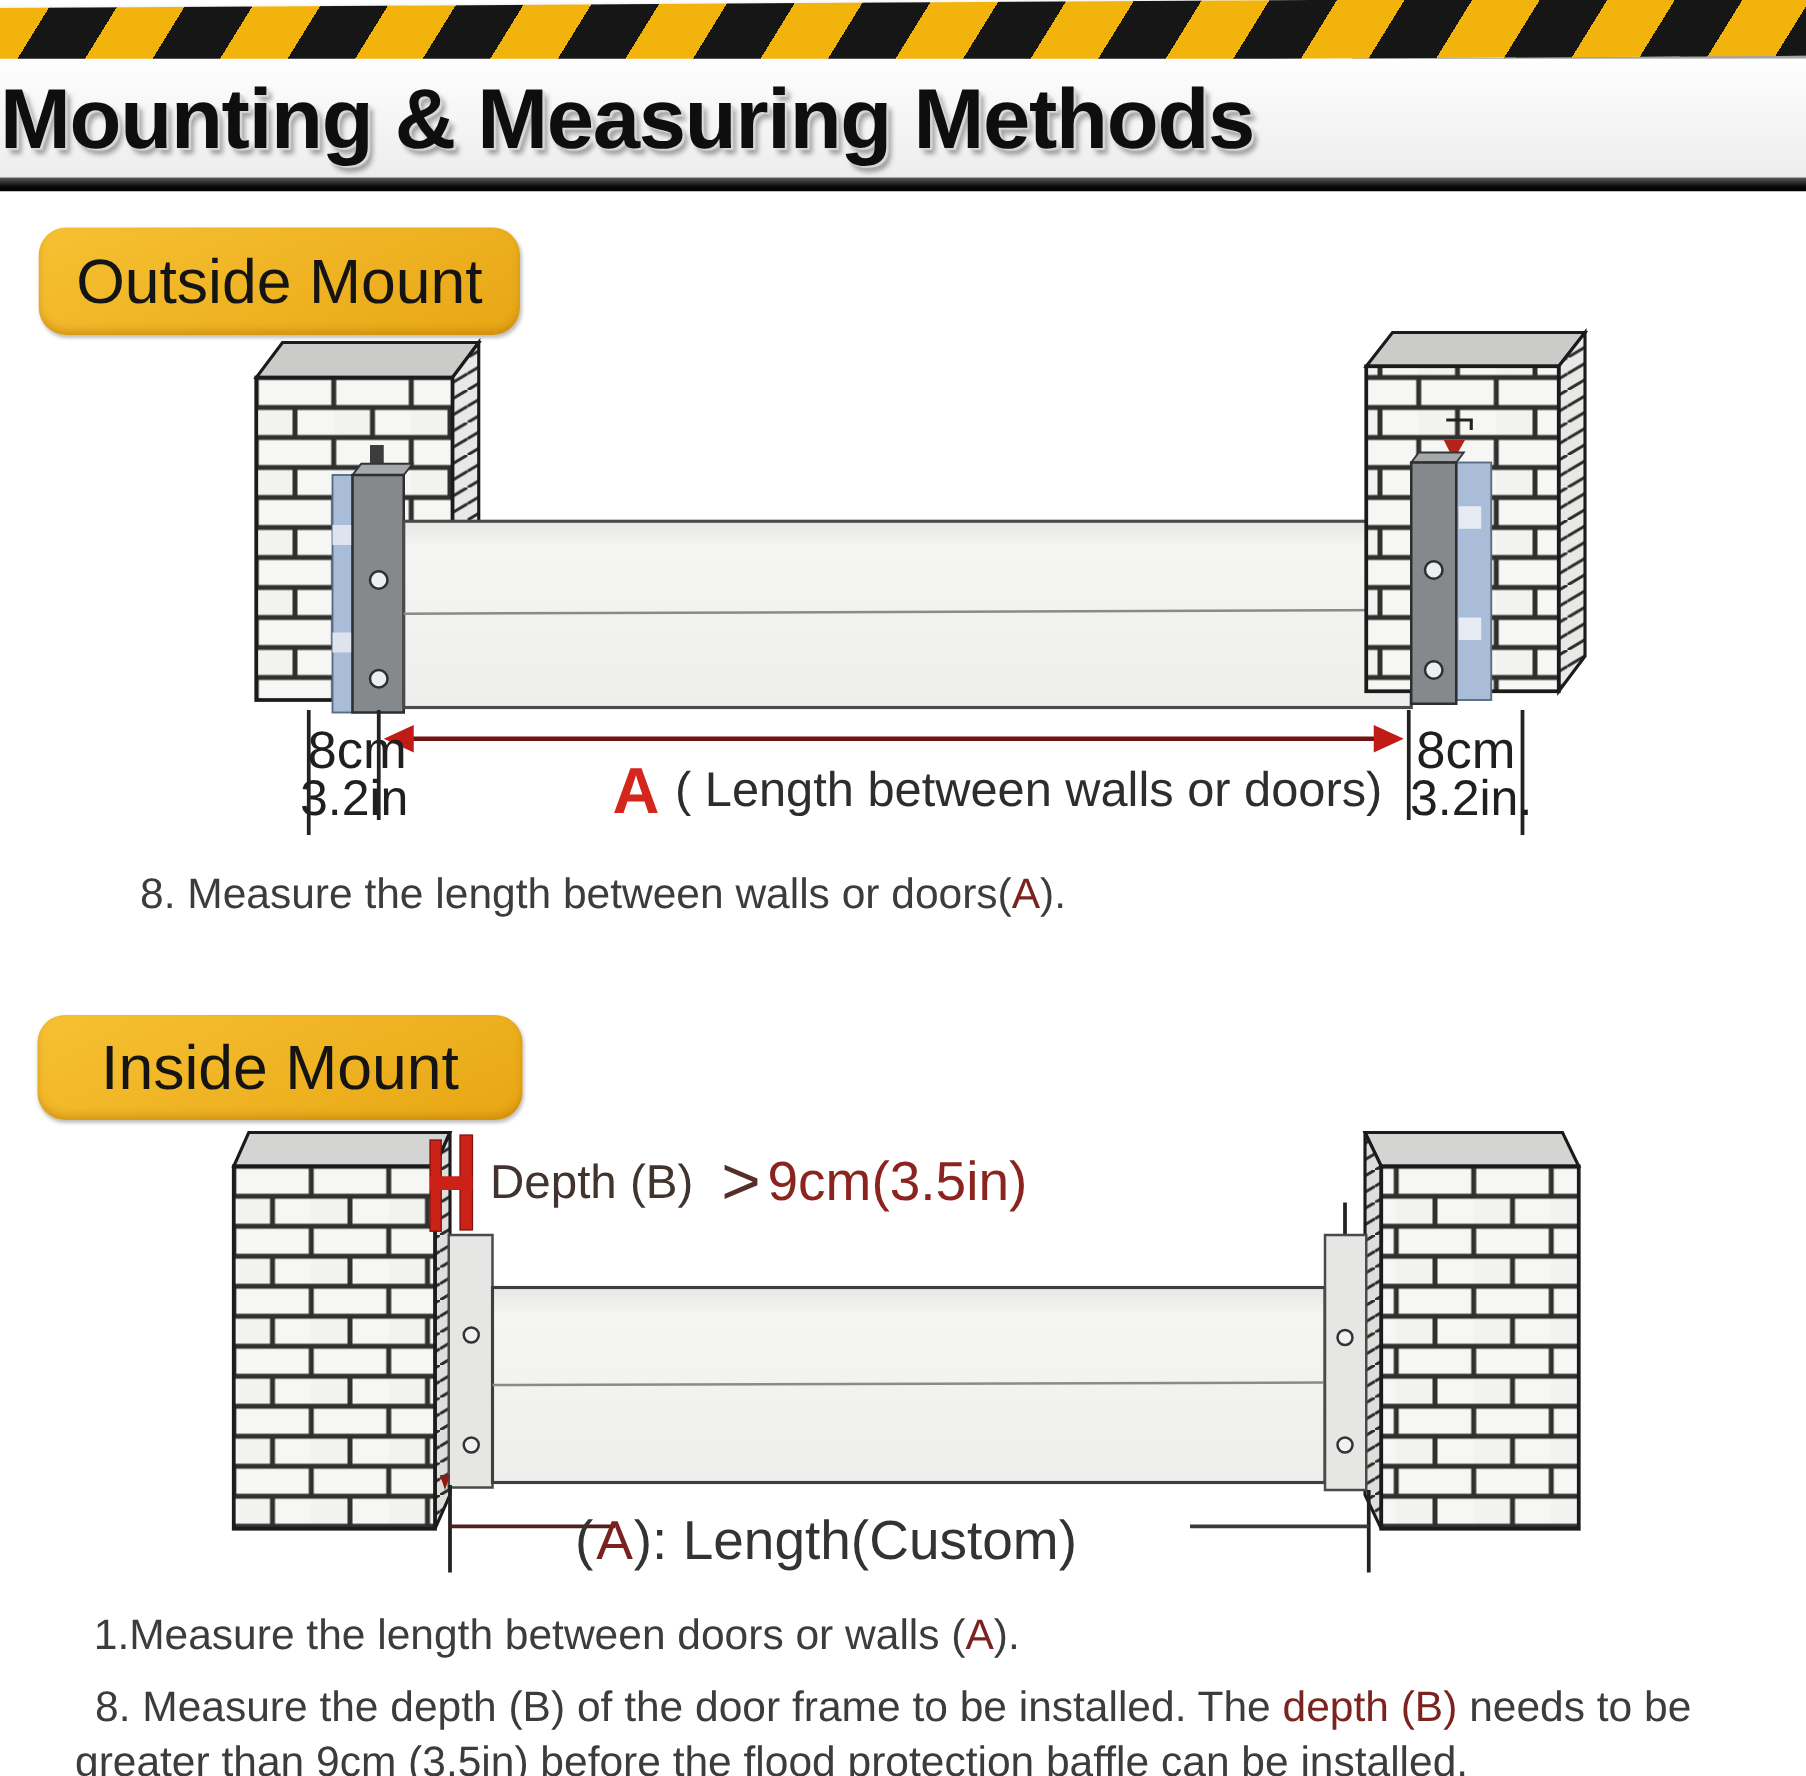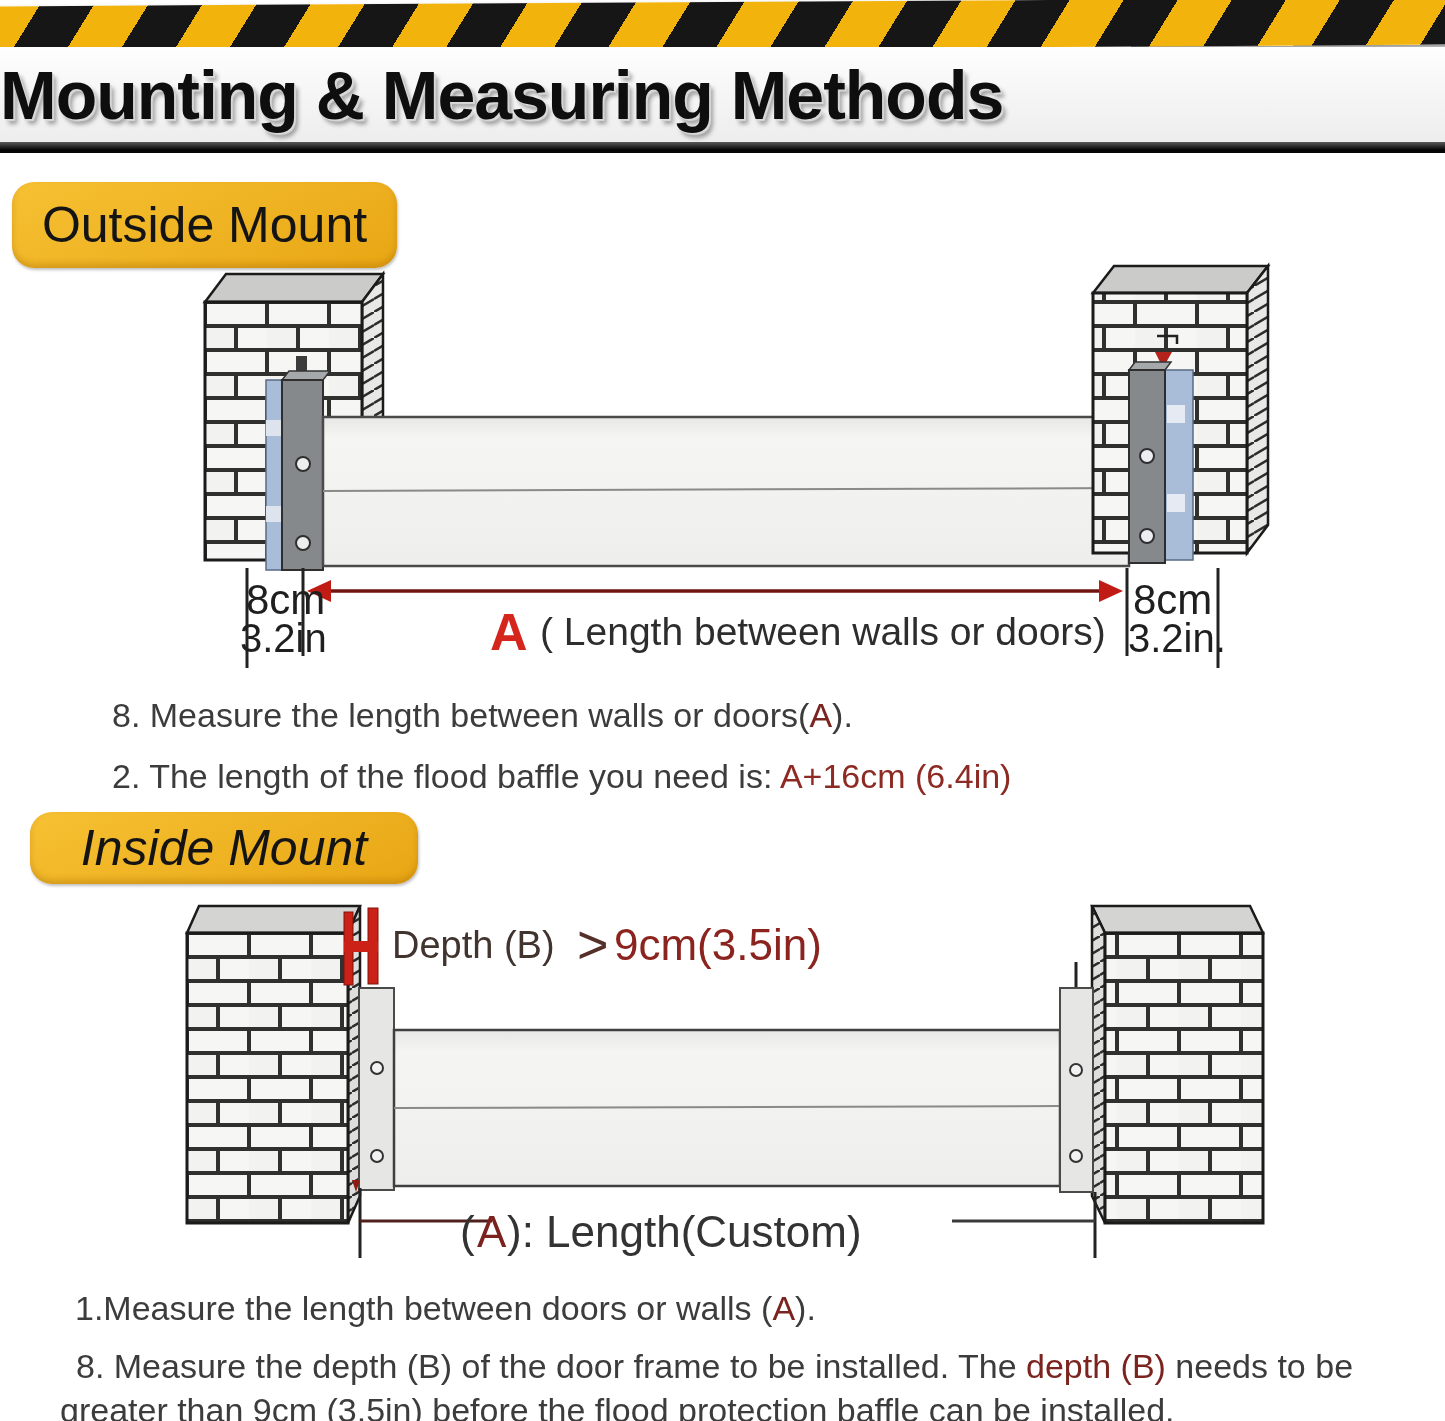--- a/index.html
+++ b/index.html
@@ -16,22 +16,22 @@
   .page-title{margin:0;font-size:68px;font-weight:800;letter-spacing:-1px;color:#0e0e0e;
         text-shadow:2px 2px 1px #d9d9d9, 4px 5px 4px rgba(0,0,0,.35);}
   .dark-bar{position:absolute;top:142px;left:0;width:1445px;height:11px;
         background:linear-gradient(#5a5a5a,#050505 70%);}
 
   
   .badge{position:absolute;display:flex;align-items:center;justify-content:center;
         background:linear-gradient(155deg,#f6c133,#e8a614);border-radius:22px;
         box-shadow:inset 0 -4px 6px rgba(160,100,0,.35), 1px 2px 3px rgba(0,0,0,.25);
         color:#141414;font-size:50px;}
-  .badge-outside{left:12px;top:182px;width:385px;height:86px;}
-  .badge-inside{left:30px;top:812px;width:388px;height:72px;font-style:italic;}
+  .badge-outside{left:31px;top:182px;width:385px;height:86px;}
+  .badge-inside{left:30px;top:812px;width:388px;height:84px;}
 
   
   .instr{position:absolute;color:#3c3c3c;font-size:34px;line-height:1.3;}
   .instr p{margin:0 0 17px 0;}
   .red-dk{color:#7b241f;}
   .red-md{color:#8d2a24;}
   .instr-outside{left:112px;top:693px;width:1250px;}
   .instr-bottom{left:60px;top:1286px;width:1385px;}
   .instr-bottom .p1{margin-left:15px;margin-bottom:14px;}
   .instr-bottom .p2{text-indent:16px;}
@@ -124,21 +124,20 @@
       <text x="240" y="652" font-size="40" fill="#1f1f1f">3.2in</text>
       <text x="1133" y="614" font-size="42" fill="#1f1f1f">8cm</text>
       <text x="1128" y="652" font-size="40" fill="#1f1f1f">3.2in.</text>
       <text x="490" y="650" font-size="52" font-weight="bold" fill="#d5261d">A</text>
       <text x="540" y="645" font-size="39" fill="#2d2d2d">( Length between walls or doors)</text>
     </g>
   </svg>
 
   <div class="instr instr-outside">
     <p><span>8. Measure the length between walls or doors(</span><span class="red-dk">A</span><span>).</span></p>
-    <p><span>2. The length of the flood baffle you need is: </span><span class="red-md">A+16cm (6.4in)</span></p>
   </div>
 
   <div class="badge badge-inside">
     <span>Inside Mount</span>
   </div>
 
   <svg class="abs" style="left:0;top:900px" width="1445" height="370" viewBox="0 900 1445 370">
     <defs>
       <pattern id="brickB" patternUnits="userSpaceOnUse" x="187" y="933" width="62" height="48">
         <rect width="62" height="48" fill="#30302e"></rect>

